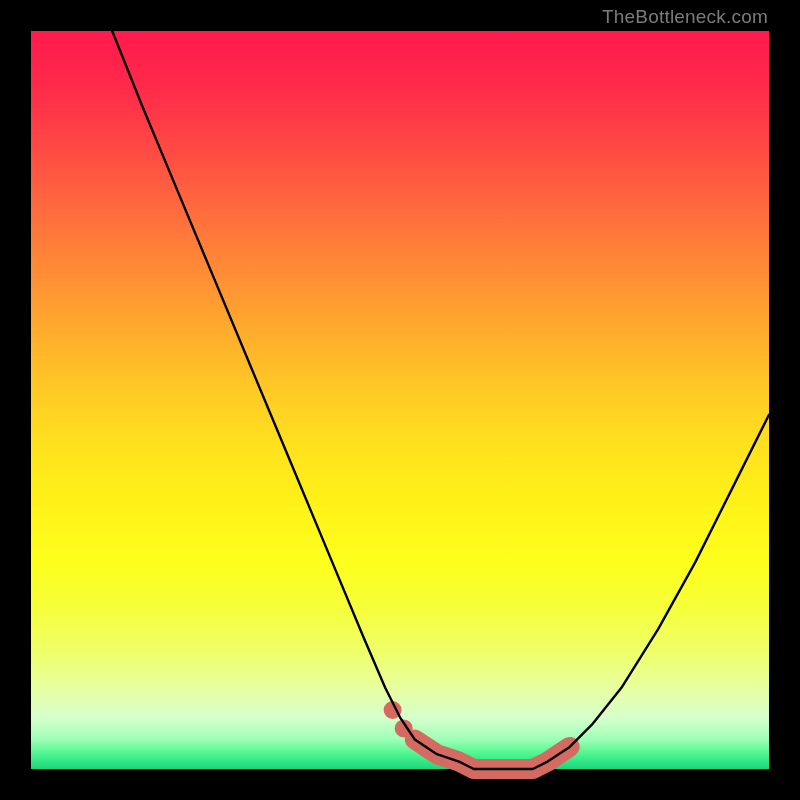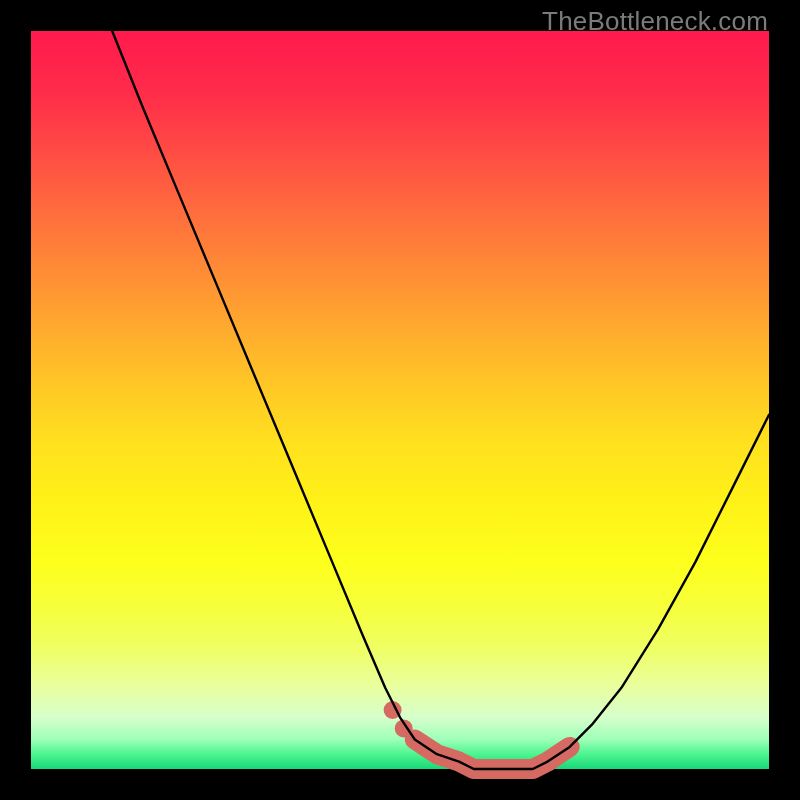--- a/index.html
+++ b/index.html
@@ -42,21 +42,21 @@
       #9dffb7 96%,
       #4cf58f 98%,
       #19d878 100%
     );
   }
   .watermark {
     position: absolute;
     right: 32px;
     top: 6px;
     color: #7b7b7b;
-    font-size: 26px;
+    font-size: 19px;
     font-weight: 500;
     letter-spacing: 0.2px;
     user-select: none;
   }
   svg.curve {
     position: absolute;
     left: 0;
     top: 0;
     width: 738px;
     height: 738px;

